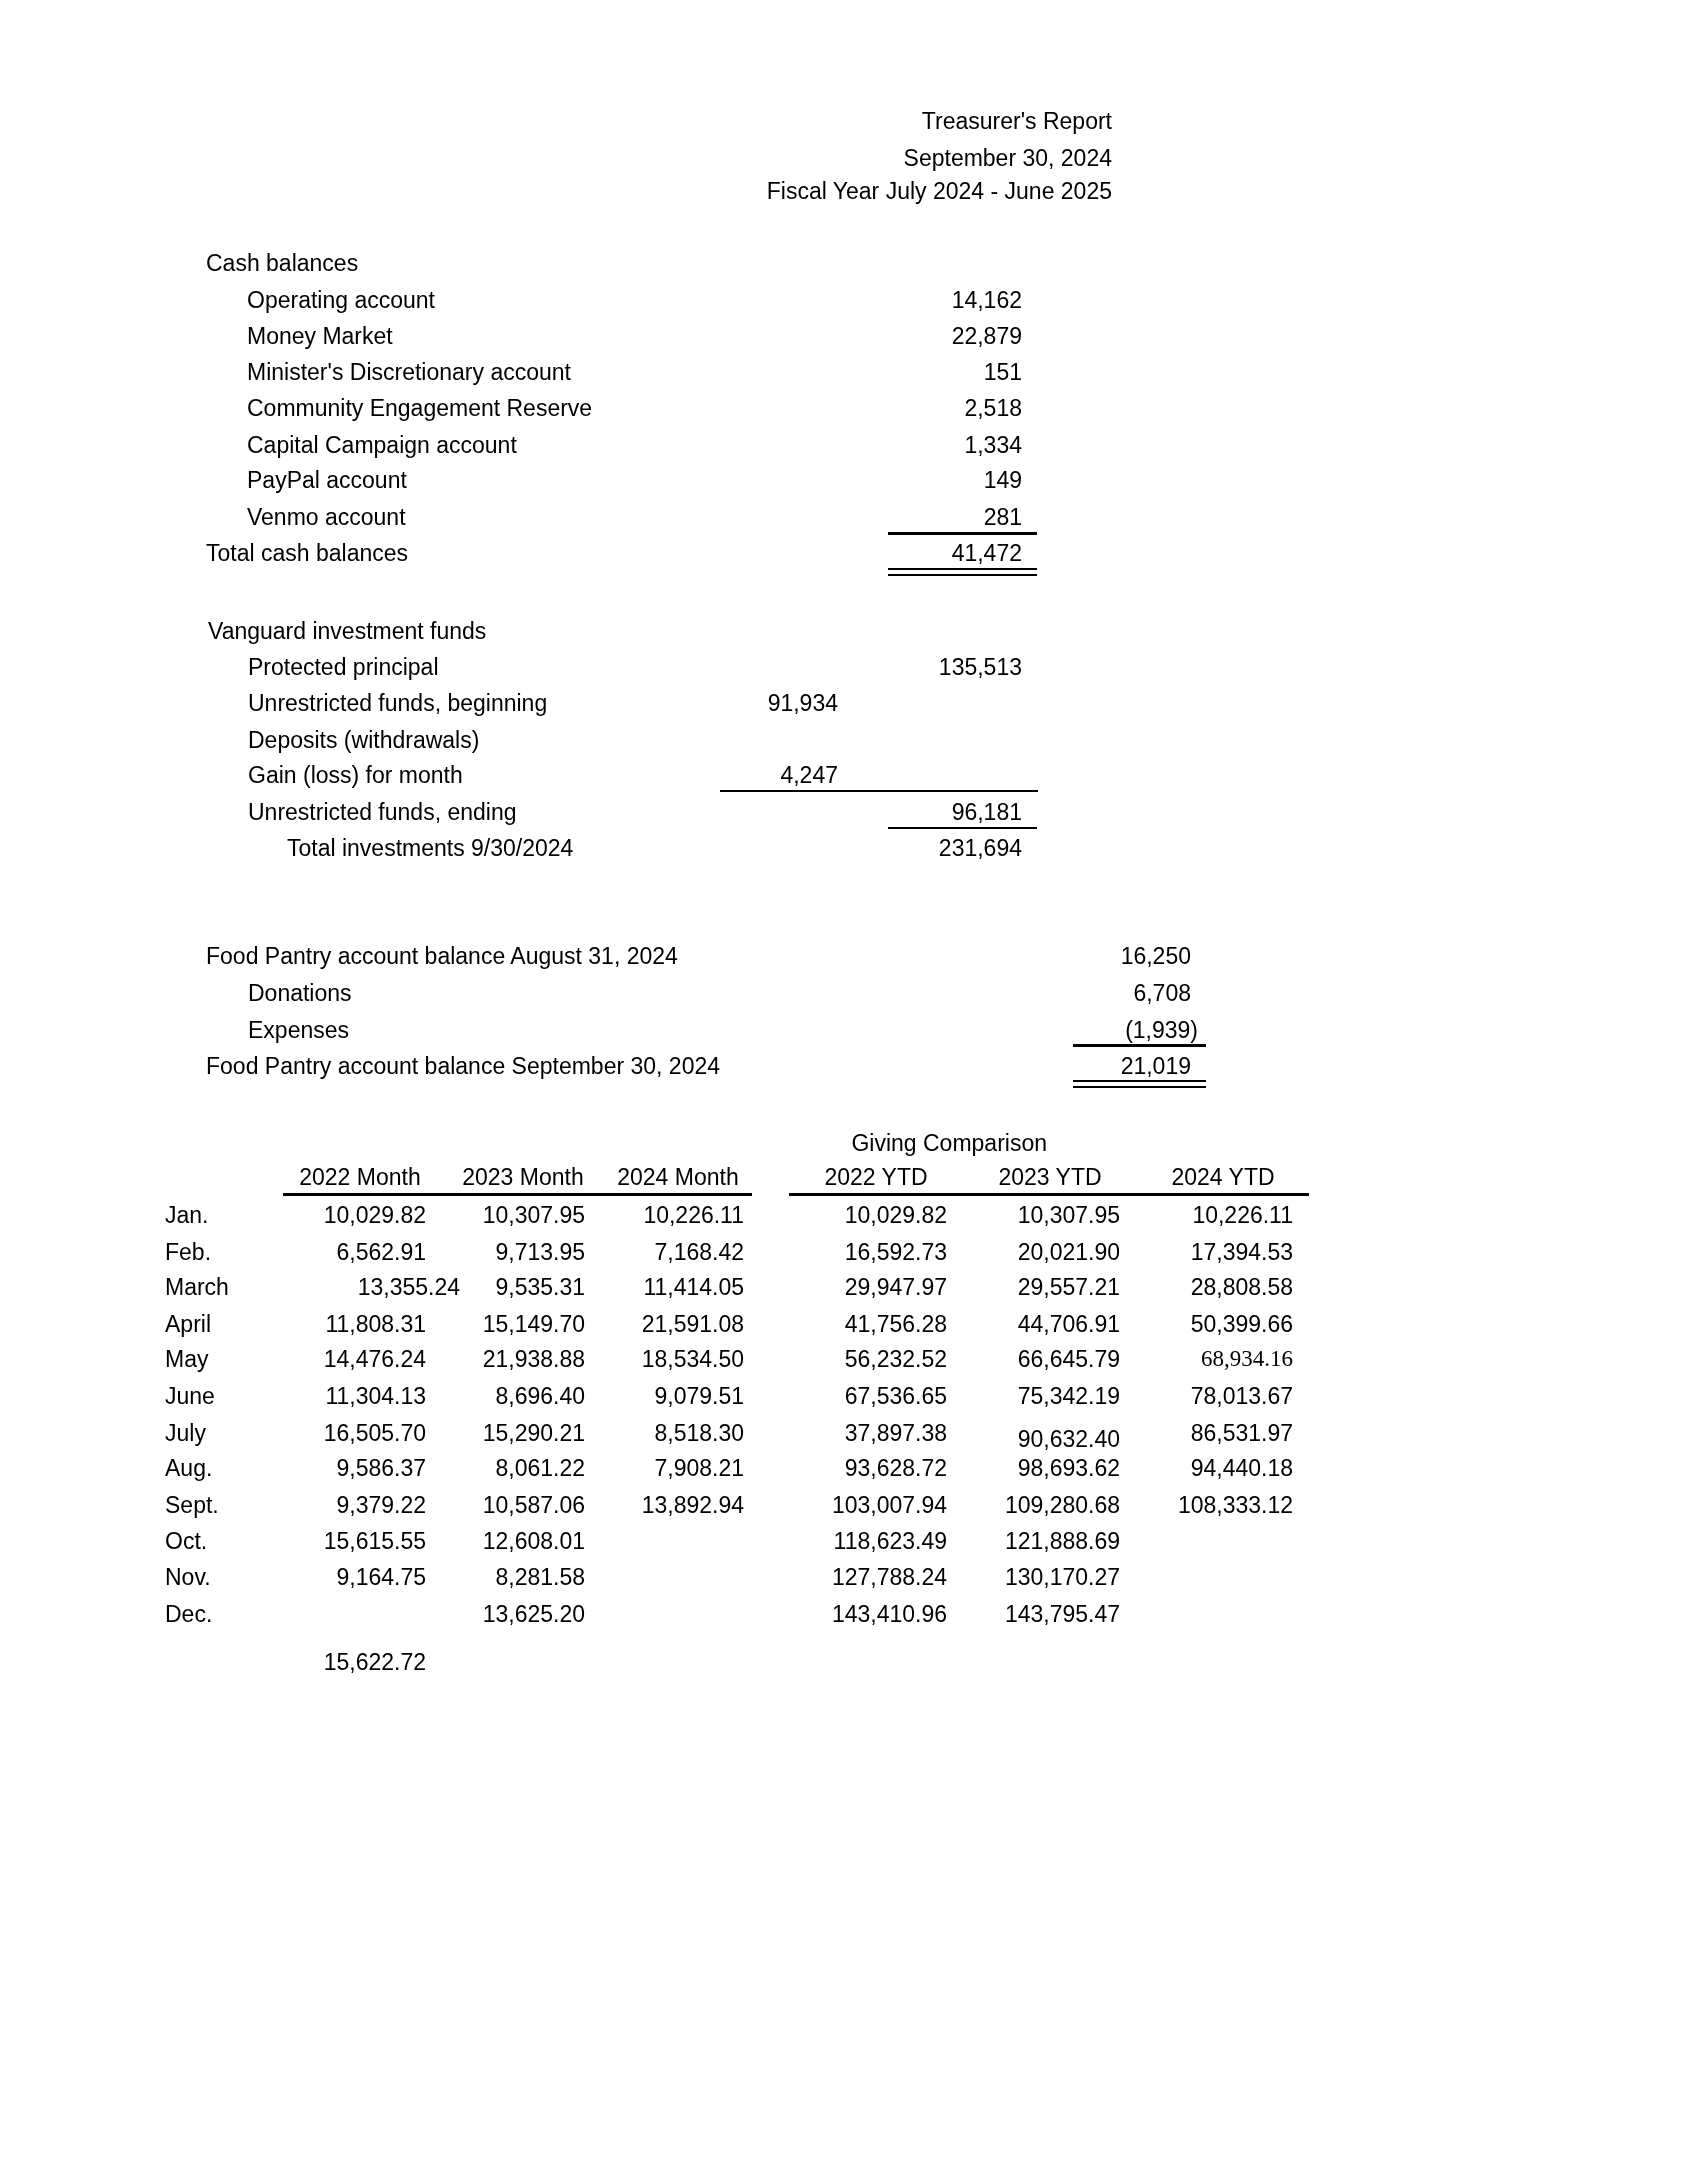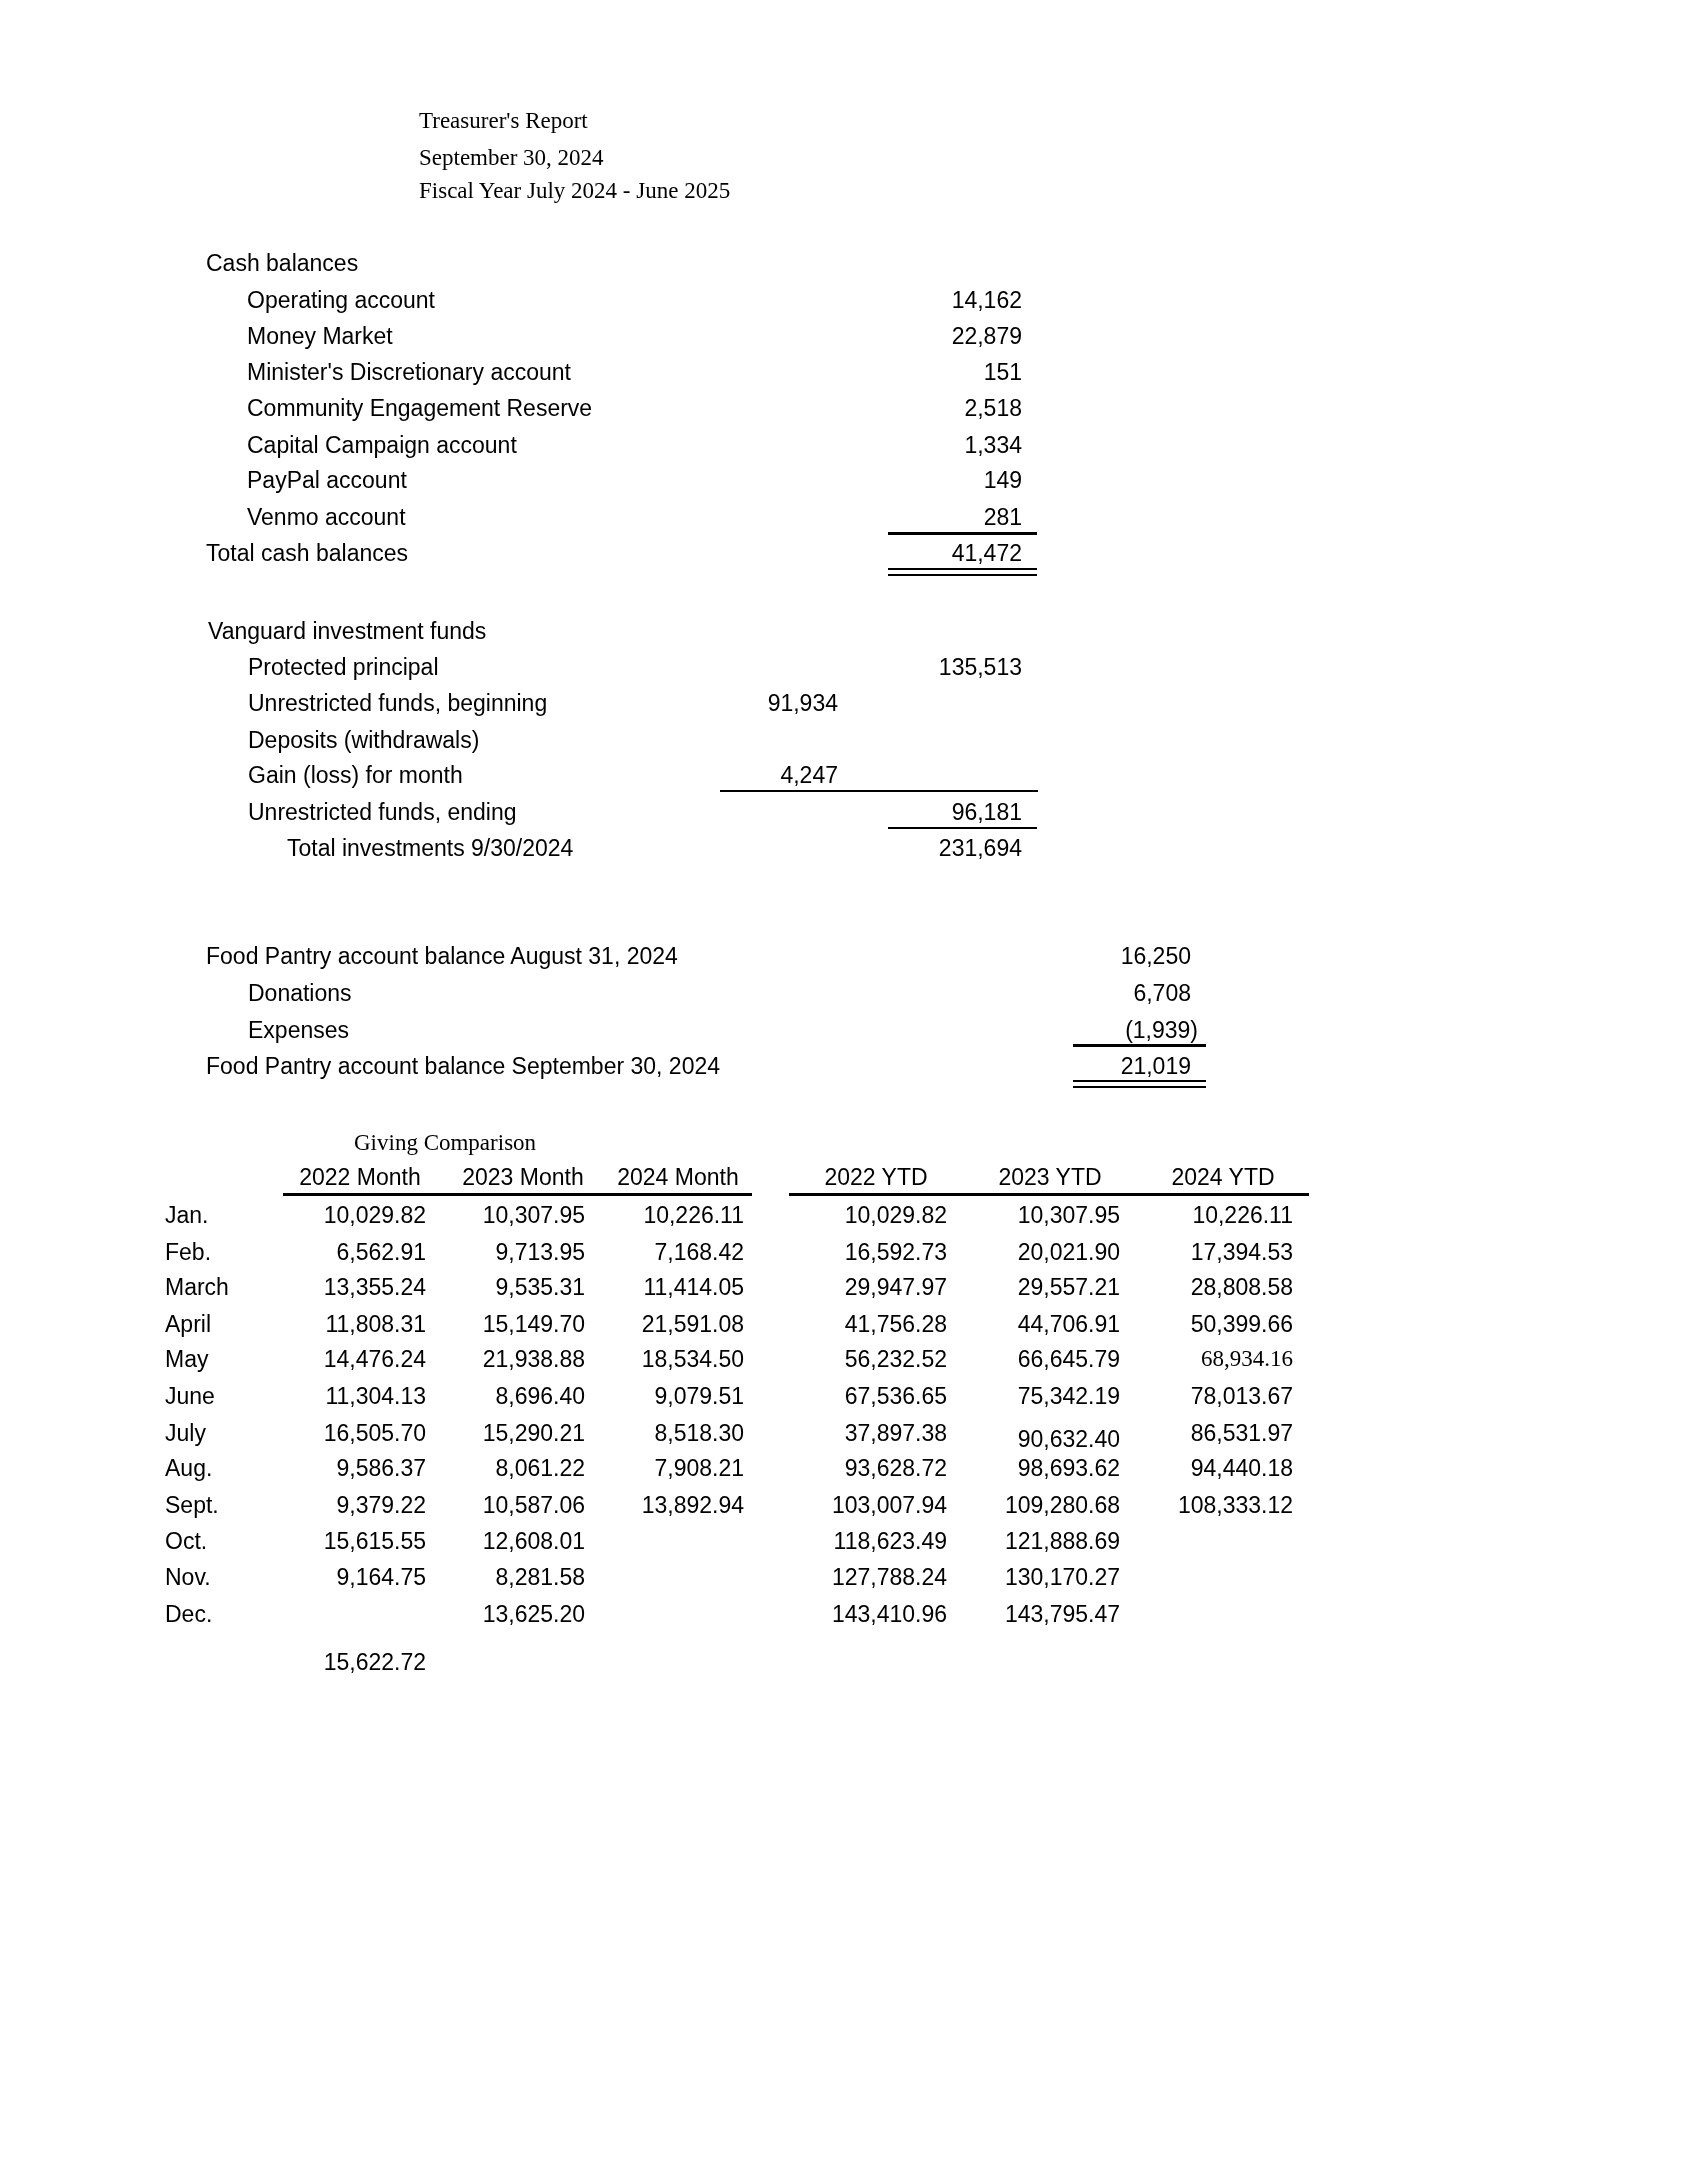--- a/index.html
+++ b/index.html
@@ -1,19 +1,19 @@
 <!DOCTYPE html>
 <html><head>
 <meta charset="utf-8">
 <style>
   html, body { margin: 0; padding: 0; background: #ffffff; }
   body { width: 1683px; height: 2178px; position: relative; overflow: hidden;
          font-family: "Liberation Sans", "DejaVu Sans", sans-serif; color: #000000; }
   .t { position: absolute; font-size: 23px; line-height: 24px; height: 24px; white-space: nowrap; }
-  .c { text-align: left; width: 693px; font-family: Liberation Serif, serif; }
+  .c { text-align: right; width: 693px; }
   .r { text-align: right; }
   .rule { position: absolute; background: #000000; }
   .hdr { text-align: center; width: 178px; }
 </style>
 </head>
 <body>
 
 <div class="t c" style="left:419px; top:109px;">Treasurer's Report</div>
 <div class="t c" style="left:419px; top:146px;">September 30, 2024</div>
 <div class="t c" style="left:419px; top:179px;">Fiscal Year July 2024 - June 2025</div>
@@ -123,21 +123,21 @@
         <div class="t" style="left: 165px; top: 1240px;">Feb.</div>
         <div class="t r" style="left: 228px; width: 198px; top: 1240px;">6,562.91</div>
         <div class="t r" style="left: 387px; width: 198px; top: 1240px;">9,713.95</div>
         <div class="t r" style="left: 546px; width: 198px; top: 1240px;">7,168.42</div>
         <div class="t r" style="left: 749px; width: 198px; top: 1240px;">16,592.73</div>
         <div class="t r" style="left: 922px; width: 198px; top: 1240px;">20,021.90</div>
         <div class="t r" style="left: 1095px; width: 198px; top: 1240px;">17,394.53</div>
       </div>
       <div>
         <div class="t" style="left: 165px; top: 1275px;">March</div>
-        <div class="t r" style="left: 228px; width: 198px; top: 1275px;">13,355.24</div>
+        <div class="t r" style="left: 228px; width: 198px; top: 1275px; padding-left: 34px;">13,355.24</div>
         <div class="t r" style="left: 387px; width: 198px; top: 1275px;">9,535.31</div>
         <div class="t r" style="left: 546px; width: 198px; top: 1275px;">11,414.05</div>
         <div class="t r" style="left: 749px; width: 198px; top: 1275px;">29,947.97</div>
         <div class="t r" style="left: 922px; width: 198px; top: 1275px;">29,557.21</div>
         <div class="t r" style="left: 1095px; width: 198px; top: 1275px;">28,808.58</div>
       </div>
       <div>
         <div class="t" style="left: 165px; top: 1312px;">April</div>
         <div class="t r" style="left: 228px; width: 198px; top: 1312px;">11,808.31</div>
         <div class="t r" style="left: 387px; width: 198px; top: 1312px;">15,149.70</div>

